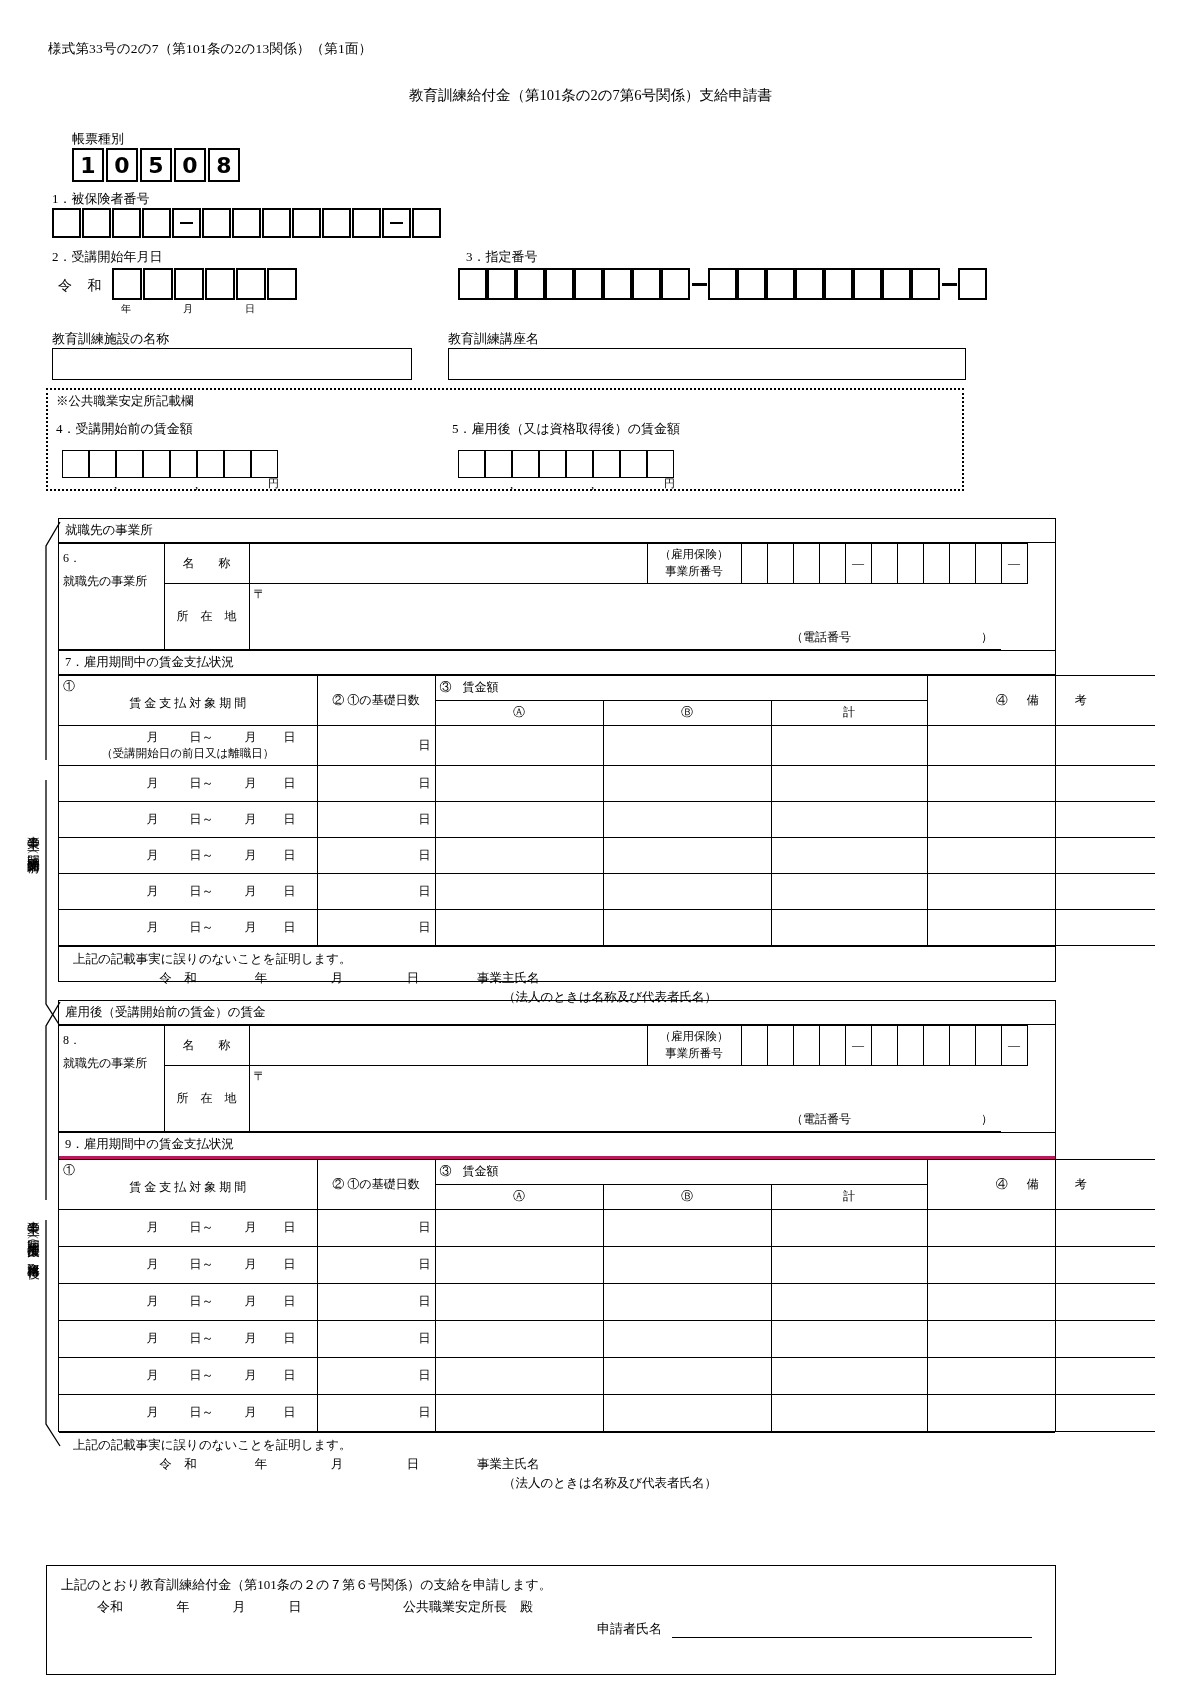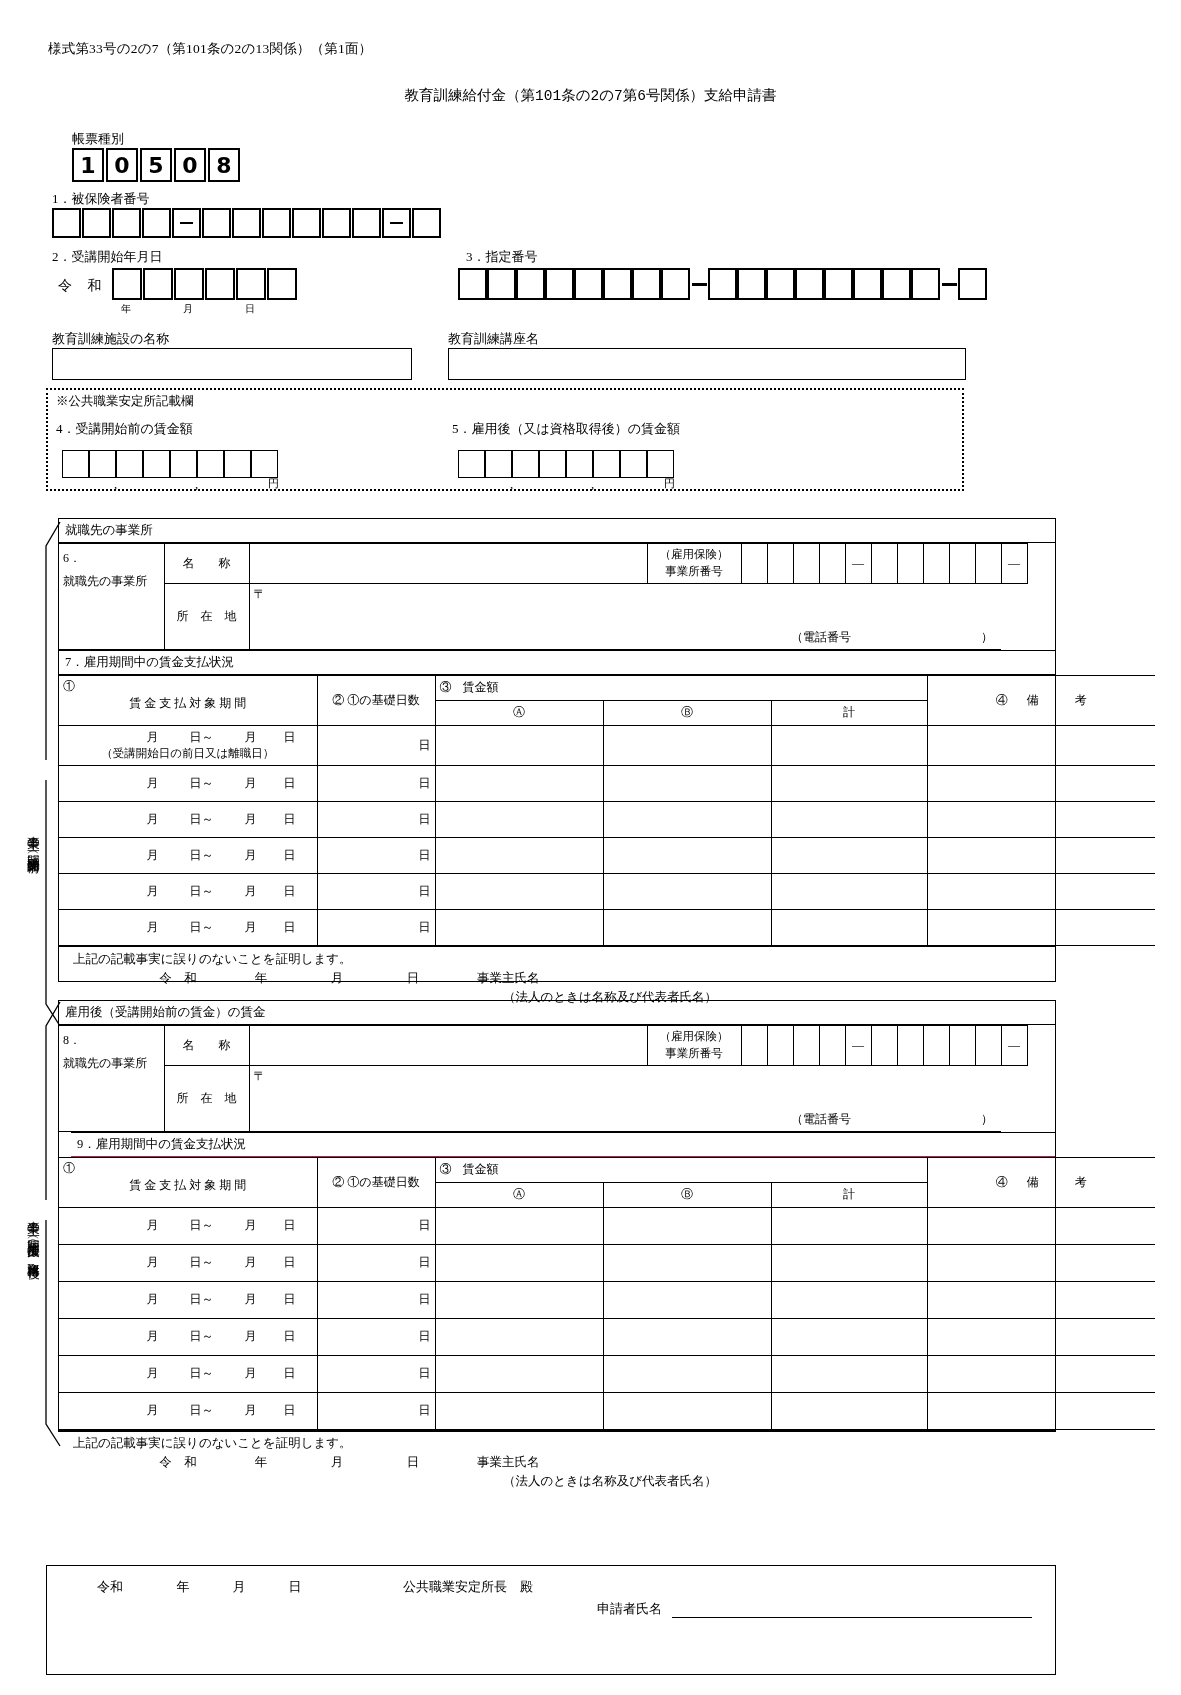--- a/index.html
+++ b/index.html
@@ -15,21 +15,21 @@
   }
   .page { position: relative; width: 1181px; height: 1695px; padding: 0; }
 
   
   .abs { position: absolute; }
   .cbox { border: 1.6px solid #000; background: #fff; }
 
   
   #form-code { left: 48px; top: 40px; font-size: 13.5px; letter-spacing: .2px; }
   #title-block { left: 0; top: 86px; width: 1181px; text-align: center; }
-  #title-block .t1 { font-size: 14.5px; font-family: Liberation Mono, monospace; }
+  #title-block .t1 { font-size: 14.5px; }
   #title-block .t2 { font-size: 14.5px; margin-top: 3px; }
 
   
   #kind-label { left: 72px; top: 130px; font-size: 13px; }
   #kind-boxes { left: 72px; top: 148px; display: flex; }
   #kind-boxes .kb {
     width: 32px; height: 34px; border: 2px solid #000;
     margin-right: 2px;
     display: flex; align-items: center; justify-content: center;
     font-family: "DejaVu Sans", sans-serif;
@@ -502,21 +502,21 @@
           <span style="font-size:12px">〒</span>
           <span style="position:absolute; right:150px; bottom:3px; font-size:12px">（電話番号</span>
           <span style="position:absolute; right:8px; bottom:3px; font-size:12px">）</span>
         </td>
         <td class="noborder-l noborder-r" style="border:none"></td>
         <td class="noborder-l" style="border:none"></td>
       </tr>
     </tbody>
       </table>
 
-    <div style="font-size:12.5px; padding:3px 6px; border-bottom:1px solid #be185d; border-top:1px solid #000;margin-left:12px;">9．雇用期間中の賃金支払状況</div>
+    <div style="font-size:12.5px; padding:3px 6px; border-bottom:3px solid #be185d; border-top:1px solid #000;">9．雇用期間中の賃金支払状況</div>
 
     <table class="grid">
       <colgroup>
         <col style="width:258px">
           <col style="width:118px">
         <col style="width:168px">
           <col style="width:168px">
           <col style="width:156px">
         <col style="width:228px">
       </colgroup>
@@ -647,20 +647,21 @@
         <span style="width:76px; text-align:center">月</span>
         <span style="width:76px; text-align:center">日</span>
         <span style="margin-left:26px">事業主氏名</span>
       </div>
       <div class="cert-line" style="margin-top:2px; padding-left:430px;">（法人のときは名称及び代表者氏名）</div>
     </div>
   </div>
 
   <div class="abs" id="decl-box">
     <div style="padding:8px 12px 0 14px;">
+      <div class="l" style="margin-top:2px">上記のとおり教育訓練給付金（第101条の２の７第６号関係）の支給を申請します。</div>
       <div class="l" style="margin-top:4px; display:flex; align-items:center;">
         <span style="width:36px"></span>
         <span style="width:58px">令和</span>
         <span style="width:56px; text-align:center">年</span>
         <span style="width:56px; text-align:center">月</span>
         <span style="width:56px; text-align:center">日</span>
         <span style="margin-left:80px">公共職業安定所長　殿</span>
       </div>
       <div class="l" style="margin-top:4px; display:flex; align-items:flex-end; padding-left:536px;">
         <span>申請者氏名</span>

